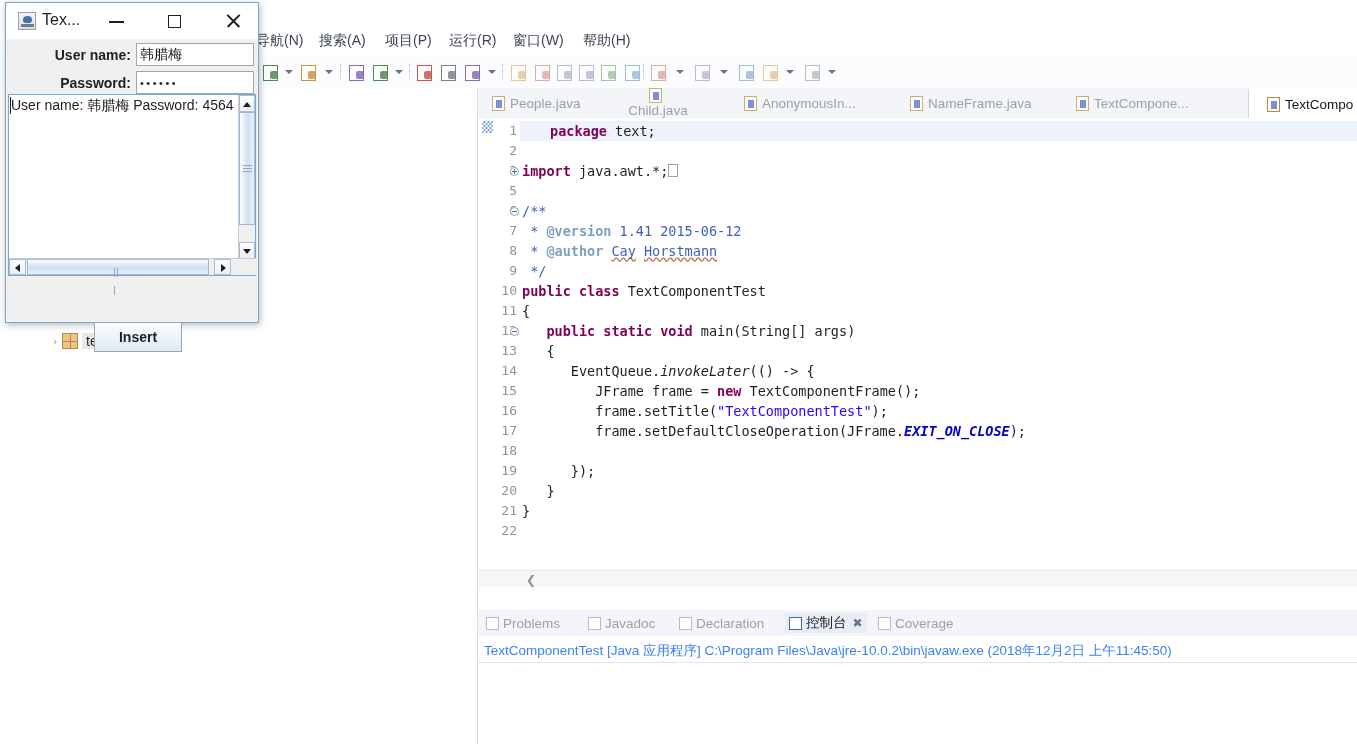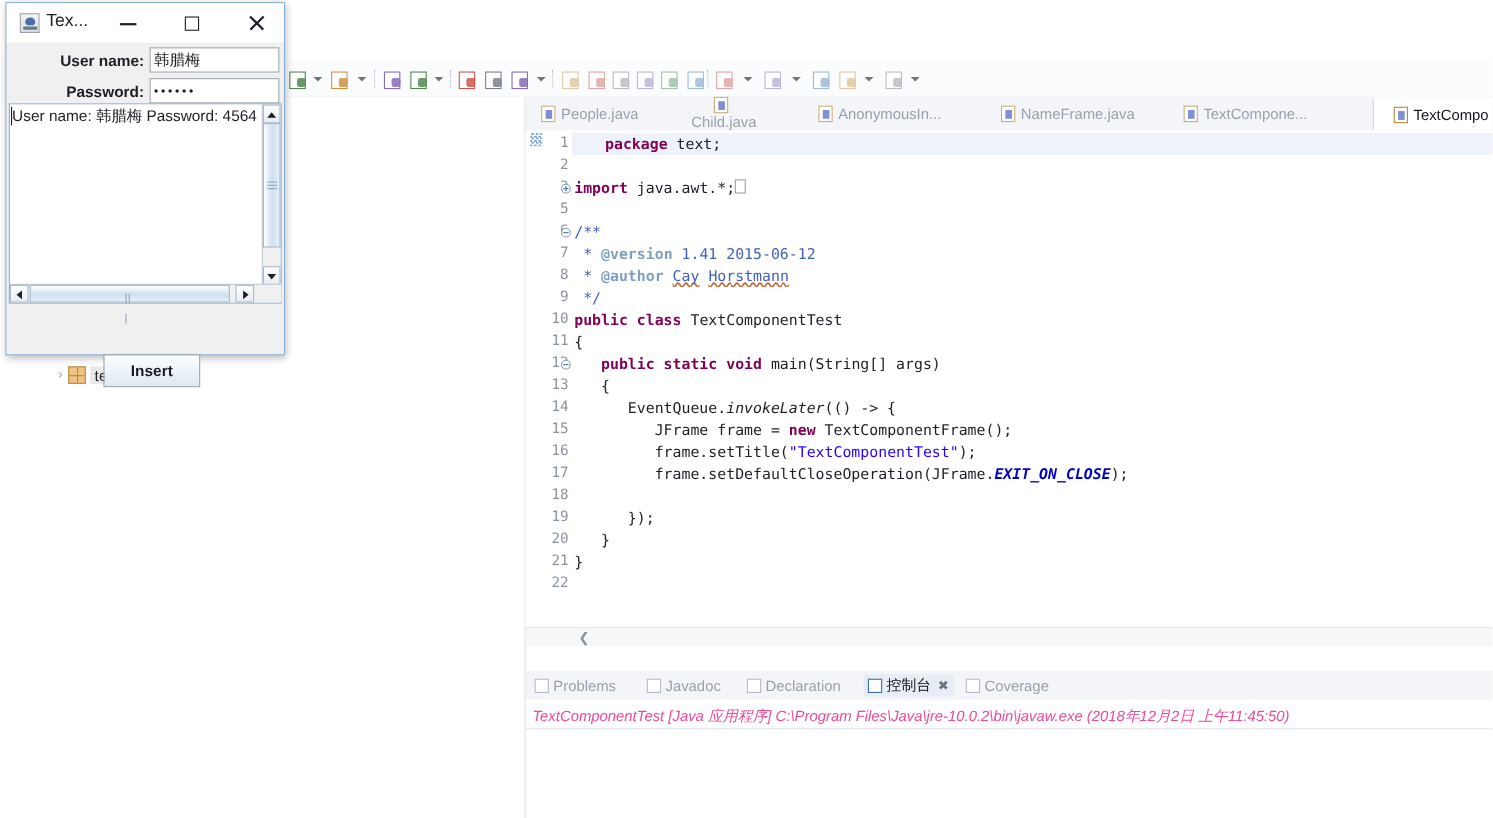--- a/index.html
+++ b/index.html
@@ -123,21 +123,21 @@
   
   .bottom-pane{position:absolute;left:478px;top:610px;width:879px;height:134px;background:#ffffff;}
   .bottom-tabs{position:absolute;left:0;top:0;width:879px;height:26px;background:#f3f5f8;}
   .btab{
     position:absolute;top:3px;height:20px;display:flex;align-items:center;
     font-size:13.5px;color:#9aa1ab;white-space:nowrap;
   }
   .btab.active{color:#12161c;background:#e8edf5;padding:0 4px;border-radius:2px;}
   .btab-ico{width:13px;height:13px;margin-right:4px;flex:none;}
   .console-line{
-    position:absolute;left:6px;top:32px;font-size:13.5px;color:#ec4899;white-space:nowrap;font-style:italic;
+    position:absolute;left:6px;top:32px;font-size:13.5px;color:#3b82f6;white-space:nowrap;
   }
   .console-underline{position:absolute;left:0;top:52px;width:879px;height:1px;background:#dfe4ea;}
 
   
   .jdialog{
     position:absolute;left:5px;top:2px;width:254px;height:321px;
     background:#f0f0f0;border:1px solid #7ba7cf;box-sizing:border-box;
     box-shadow:1px 2px 7px rgba(0,0,0,.28);
   }
   .jd-titlebar{
@@ -220,20 +220,28 @@
   }
 </style>
 </head>
 <body>
 
 <div id="root">
 
   <div class="eclipse-win">
 
 
+    <div class="eclipse-menubar" id="menubar">
+        <div class="menu-item" style="left: 256px;">导航(N)</div>
+        <div class="menu-item" style="left: 319px;">搜索(A)</div>
+        <div class="menu-item" style="left: 385px;">项目(P)</div>
+        <div class="menu-item" style="left: 449px;">运行(R)</div>
+        <div class="menu-item" style="left: 513px;">窗口(W)</div>
+        <div class="menu-item" style="left: 583px;">帮助(H)</div>
+      </div>
 
     <div class="eclipse-toolbar" id="toolbar">
         <div class="tb-icon" style="left: 262px; opacity: 0.9;">
           <div class="ic-sq" style="left:1px;top:2px;width:13px;height:14px;border:1px solid #3f7d3f;background:#fff;"></div>
           <div class="ic" style="left:8px;top:8px;width:8px;height:8px;background:#3f7d3f;opacity:.85;border-radius:2px;"></div>
         </div>
         <div class="tb-arrow" style="left: 285px;"></div>
         <div class="tb-icon" style="left: 300px; opacity: 0.9;">
           <div class="ic-sq" style="left:1px;top:2px;width:13px;height:14px;border:1px solid #c8892f;background:#fff;"></div>
           <div class="ic" style="left:8px;top:8px;width:8px;height:8px;background:#c8892f;opacity:.85;border-radius:2px;"></div>

